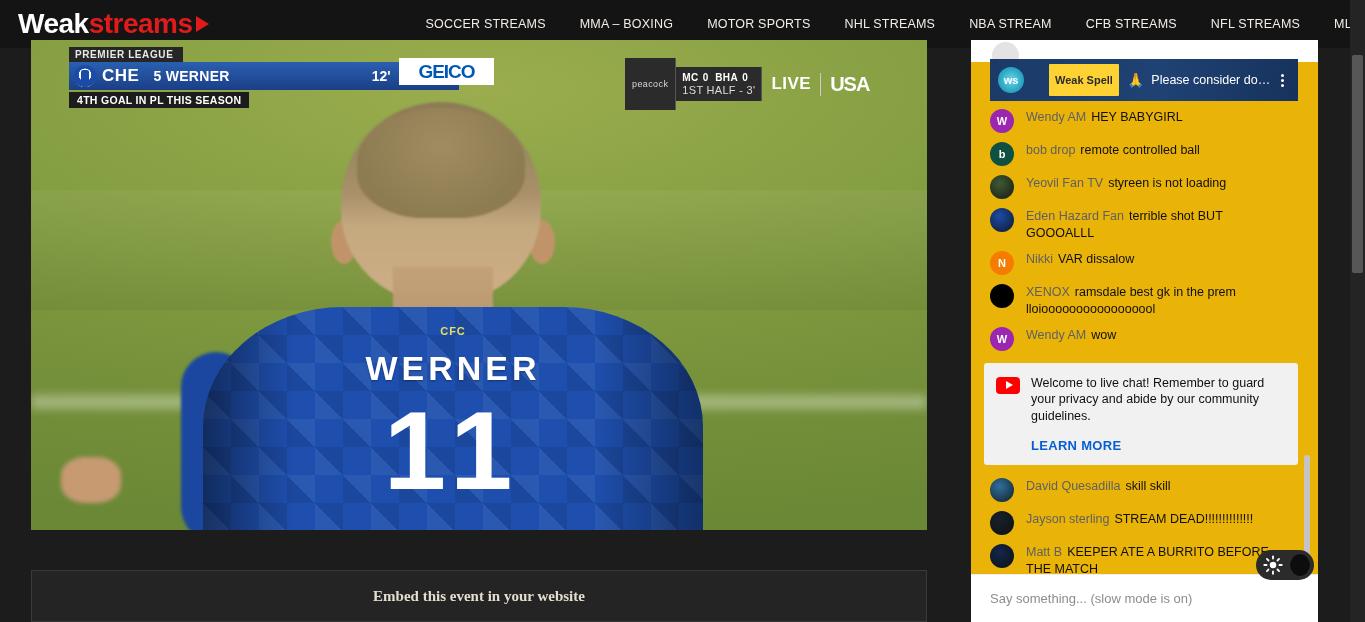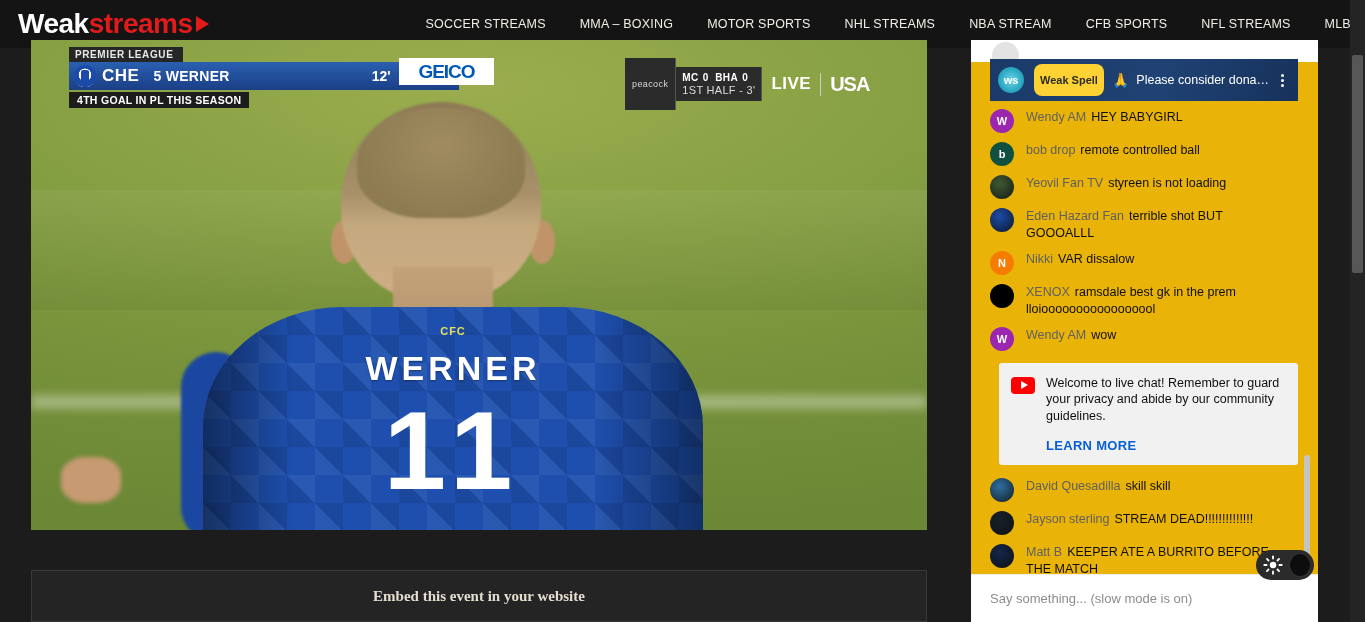--- a/index.html
+++ b/index.html
@@ -239,21 +239,21 @@
     display:flex; align-items:center; padding: 0 8px; z-index: 5;
   }
   .pin-av {
     width: 26px; height:26px; border-radius:50%; flex:none;
     background: radial-gradient(circle at 50% 50%, #6fd6e8 0%, #2aa8c4 60%, #1d8fa8 100%);
     display:flex; align-items:center; justify-content:center;
     color:#fff; font-size:11px; font-weight:bold;
   }
   .pin-badge {
     background:#ffd233; color:#2b2b2b; font-size:11px; font-weight:bold;
-    padding: 10px 6px; border-radius:8px; margin-left: 10px; white-space:nowrap;
+    padding: 10px 6px; border-radius:1px; margin-left: 25px; white-space:nowrap;
   }
   .pin-emoji { font-size:14px; margin-left: 8px; }
   .pin-text {
     color:#ffffff; font-size:12.5px; margin-left: 7px;
     white-space:nowrap; overflow:hidden; text-overflow:ellipsis; flex:1;
   }
   .pin-menu {
     flex:none; width: 16px; display:flex; flex-direction:column;
     align-items:center; gap:2px; cursor:pointer;
   }
@@ -268,21 +268,21 @@
     width: 24px; height: 24px; border-radius:50%; flex:none; margin-top:1px;
     display:flex; align-items:center; justify-content:center;
     color:#fff; font-size:11px; font-weight:bold;
     background:#777; overflow:hidden;
   }
   .mbody { margin-left: 12px; line-height: 1.35; font-size: 12.5px; padding-top:1px; }
   .mname { color:#606060; font-size:12.5px; }
   .mtext { color:#0f0f0f; font-size:12.5px; margin-left: 5px; }
 
   .notice {
-    margin: 8px 20px 8px 28px; background:#f1f1f1; border-radius: 3px;
+    margin: 8px 20px 8px 13px; background:#f1f1f1; border-radius: 3px;
     padding: 12px 12px 12px 12px; display:flex; align-items:flex-start;
   }
   .yt-icon {
     flex:none; width: 24px; height: 17px; border-radius: 4px; background:#ff0000;
     display:flex; align-items:center; justify-content:center; margin-top:2px;
   }
   .yt-icon:after {
     content:""; width:0;height:0;
     border-left: 7px solid #fff;
     border-top: 4.5px solid transparent;
@@ -346,21 +346,21 @@
     <span class="w">Weak</span>
       <span class="s">streams</span>
     <span class="tri"></span>
   </div>
   <nav class="nav">
     <a href="#">SOCCER STREAMS</a>
     <a href="#">MMA – BOXING</a>
     <a href="#">MOTOR SPORTS</a>
     <a href="#">NHL STREAMS</a>
     <a href="#">NBA STREAM</a>
-    <a href="#">CFB SPORTS</a>
+    <a href="#">CFB STREAMS</a>
     <a href="#">NFL STREAMS</a>
     <a href="#">MLB STREAMS</a>
 
   </nav>
 </div>
 
 <div class="video-wrap">
   <div class="pitch">
     <div class="pitch-blur-band"></div>
   </div>

